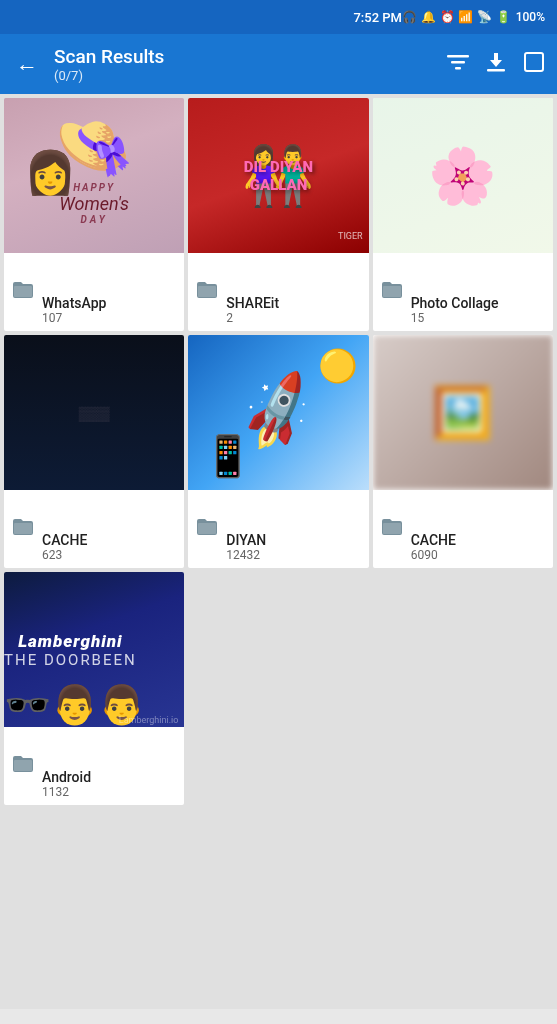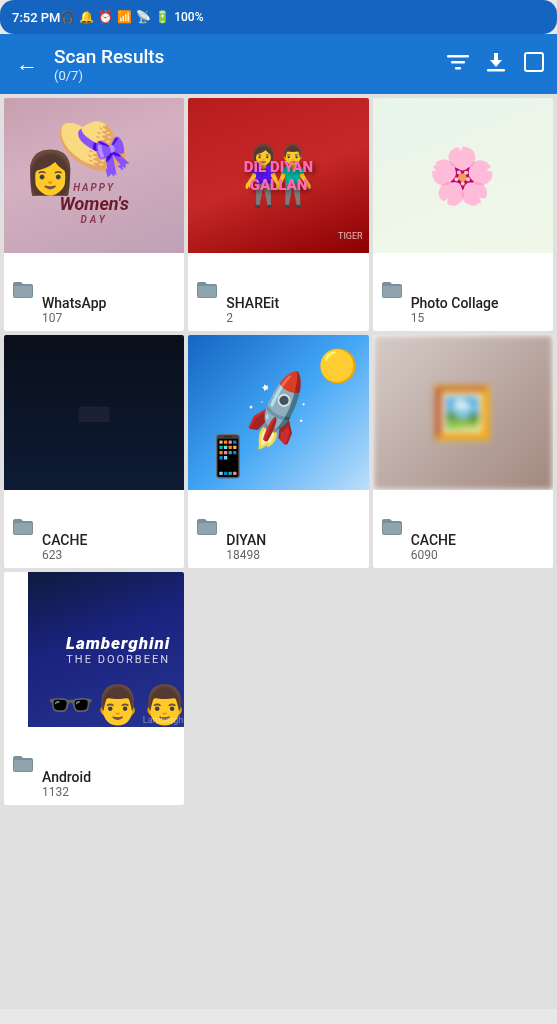--- a/index.html
+++ b/index.html
@@ -11,26 +11,25 @@
       font-family: 'Roboto', Arial, sans-serif;
       overflow-x: hidden;
     }
 
     
     .status-bar {
       background: #1565c0;
       color: white;
       padding: 17px 12px;
       display: flex;
-      justify-content: flex-start;
+      justify-content: flex-end;
       align-items: center;
       height: 28px;
       font-size: 13px;
       font-weight: 500;
-      border-radius: 14px;
     }
     .status-right {
       display: flex;
       align-items: center;
       gap: 4px;
       font-size: 12px;
     }
 
     
     .top-bar {
@@ -257,36 +256,34 @@
       font-size: 50px;
     }
 
     
     .android-art {
       width: 100%;
       height: 100%;
       background: linear-gradient(160deg, #0d1b3e 0%, #1a237e 40%, #283593 100%);
       display: flex;
       align-items: center;
-      justify-content: center;
       position: relative;
-      margin-left: 24px;
     }
     .android-text-art {
       color: white;
       text-align: center;
     }
     .android-title {
       font-size: 17px;
       font-style: italic;
       font-weight: 900;
       letter-spacing: 1px;
     }
     .android-subtitle {
-      font-size: 11px;
+      font-size: 15px;
       letter-spacing: 2px;
       opacity: 0.8;
     }
     .android-figures {
       position: absolute;
       bottom: 0;
       font-size: 40px;
     }
 
     
@@ -341,21 +338,21 @@
 
 <div class="grid-container">
 
   <div class="grid-item">
     <div class="grid-thumb thumb-whatsapp">
       <div class="women-day-art">
         <div style="position:absolute;top:10px;font-size:64px;">👒</div>
         <div style="position:absolute;top:50px;left:20px;font-size:42px;">👩</div>
         <div class="women-day-text">
           <div style="font-size:10px;letter-spacing:2px;color:#8b3a52;">HAPPY</div>
-          <div style="font-size:18px;font-style:italic;color:#6b1a2a;font-weight:700;">Women's</div>
+          <div style="font-size:18px;font-style:italic;color:#6b1a2a;font-weight:400;">Women's</div>
           <div style="font-size:10px;letter-spacing:3px;color:#8b3a52;">DAY</div>
         </div>
       </div>
     </div>
     <div class="grid-info">
       <span class="folder-icon">
         <svg width="22" height="18" viewBox="0 0 22 18" fill="#78909c">
           <path d="M1 3 Q1 1 3 1 H9 L11 3 H19 Q21 3 21 5 V15 Q21 17 19 17 H3 Q1 17 1 15 Z"></path>
           <rect x="2" y="5" width="18" height="11" rx="1" fill="#90a4ae"></rect>
         </svg>
@@ -444,21 +441,21 @@
     </div>
     <div class="grid-info">
       <span class="folder-icon">
         <svg width="22" height="18" viewBox="0 0 22 18" fill="#78909c">
           <path d="M1 3 Q1 1 3 1 H9 L11 3 H19 Q21 3 21 5 V15 Q21 17 19 17 H3 Q1 17 1 15 Z"></path>
           <rect x="2" y="5" width="18" height="11" rx="1" fill="#90a4ae"></rect>
         </svg>
       </span>
       <div class="grid-label">
         <span class="grid-name">DIYAN</span>
-        <span class="grid-count">18498</span>
+        <span class="grid-count">12432</span>
       </div>
     </div>
   </div>
 
   <div class="grid-item">
     <div class="grid-thumb" style="overflow:hidden;">
       <div class="cache-art">
         <span>🖼️</span>
       </div>
     </div>

